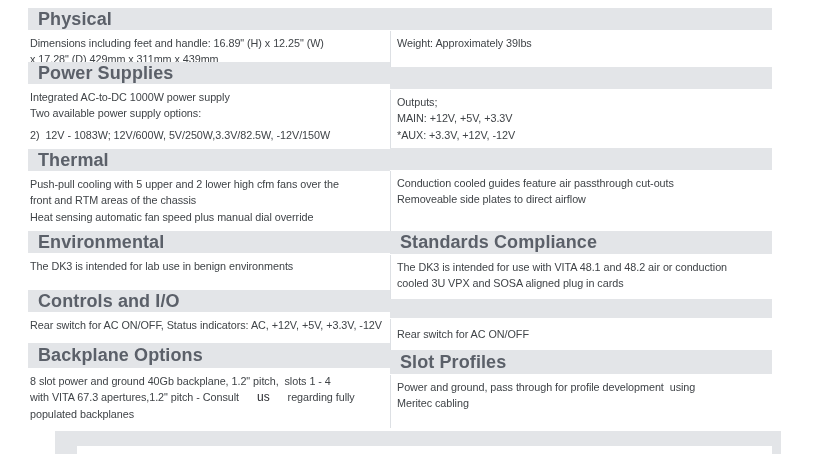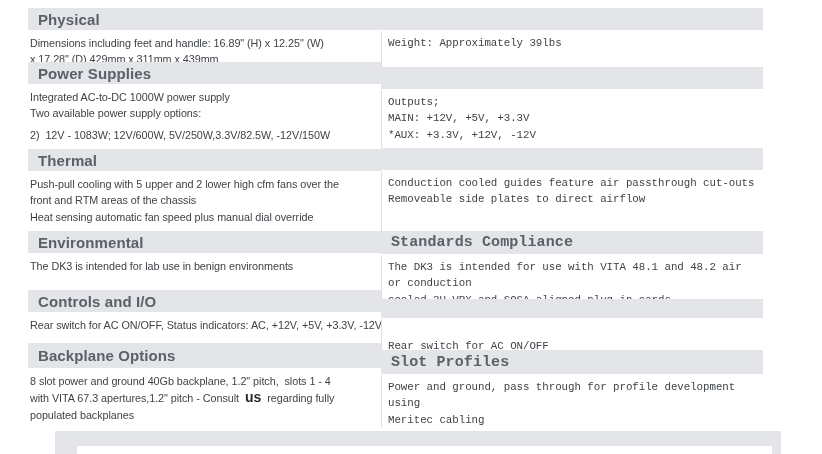--- a/index.html
+++ b/index.html
@@ -4,45 +4,45 @@
 <style>
   html,body{margin:0;padding:0;background:#ffffff;}
   body{
     width:822px;height:454px;overflow:hidden;position:relative;
     font-family:"Liberation Sans", sans-serif;
     -webkit-font-smoothing:antialiased;
   }
   .page{position:absolute;inset:0;background:#fff;}
   .col{position:absolute;top:8px;}
   .colL{left:28px;width:371px;}
-  .colR{left:381px;width:382px;font-family:Liberation Mono, monospace;}
+  .colR{left:390px;width:382px;}
   .hdr{
     background:#e3e5e8;
     display:flex;align-items:center;
     padding-left:10px;box-sizing:border-box;
     border-bottom:1px solid #fff;
   }
   .hdr-t{
-    font-size:15px;font-weight:700;color:#5b6069;
+    font-size:18px;font-weight:700;color:#5b6069;
     letter-spacing:.1px;white-space:pre;
   }
   .cell{
     background:#fff;box-sizing:border-box;overflow:hidden;
     padding:4px 4px 0 2px;
     font-size:10.8px;line-height:16.4px;color:#3f4347;
     letter-spacing:-0.05px;
   }
   .cellL{border-right:1px solid #dde0e4;}
   .cellR{border-left:1px solid #dde0e4;padding-left:6px;}
   .para{white-space:pre-wrap;}
   .para + .para{margin-top:5px;}
   .note{white-space:pre-wrap;font-style:italic;margin-top:3px;}
   .us-link{
-    font-size:14px;font-weight:700;color:#26282c;
-    margin:0 3px;letter-spacing:0;cursor:pointer;
+    font-size:12px;font-weight:400;color:#26282c;
+    margin:0 15px;letter-spacing:0;cursor:pointer;
   }
   .bottom-band{
     position:absolute;left:55px;top:431px;width:726px;height:23px;
     background:#e3e5e8;
   }
   .bottom-inner{
     position:absolute;left:22px;top:15px;width:695px;height:8px;
     background:#ffffff;
   }
 </style>
@@ -134,21 +134,21 @@
       <span class="hdr-t">Standards Compliance</span>
     </div>
     <div class="cell cellR" style="height:44px">
       <div class="para">The DK3 is intended for use with VITA 48.1 and 48.2 air or conduction
 cooled 3U VPX and SOSA aligned plug in cards</div>
     </div>
 
     <div class="hdr" style="height:20px">
       <span class="hdr-t"></span>
     </div>
-    <div class="cell cellR" style="height:31px; padding-top:19px">
+    <div class="cell cellR" style="height:31px; padding-top:7px">
       <div class="para">Rear switch for AC ON/OFF</div>
     </div>
 
     <div class="hdr" style="height:25px">
       <span class="hdr-t">Slot Profiles</span>
     </div>
     <div class="cell cellR" style="height:53px; ">
       <div class="para">Power and ground, pass through for profile development  using
 Meritec cabling</div>
     </div>

